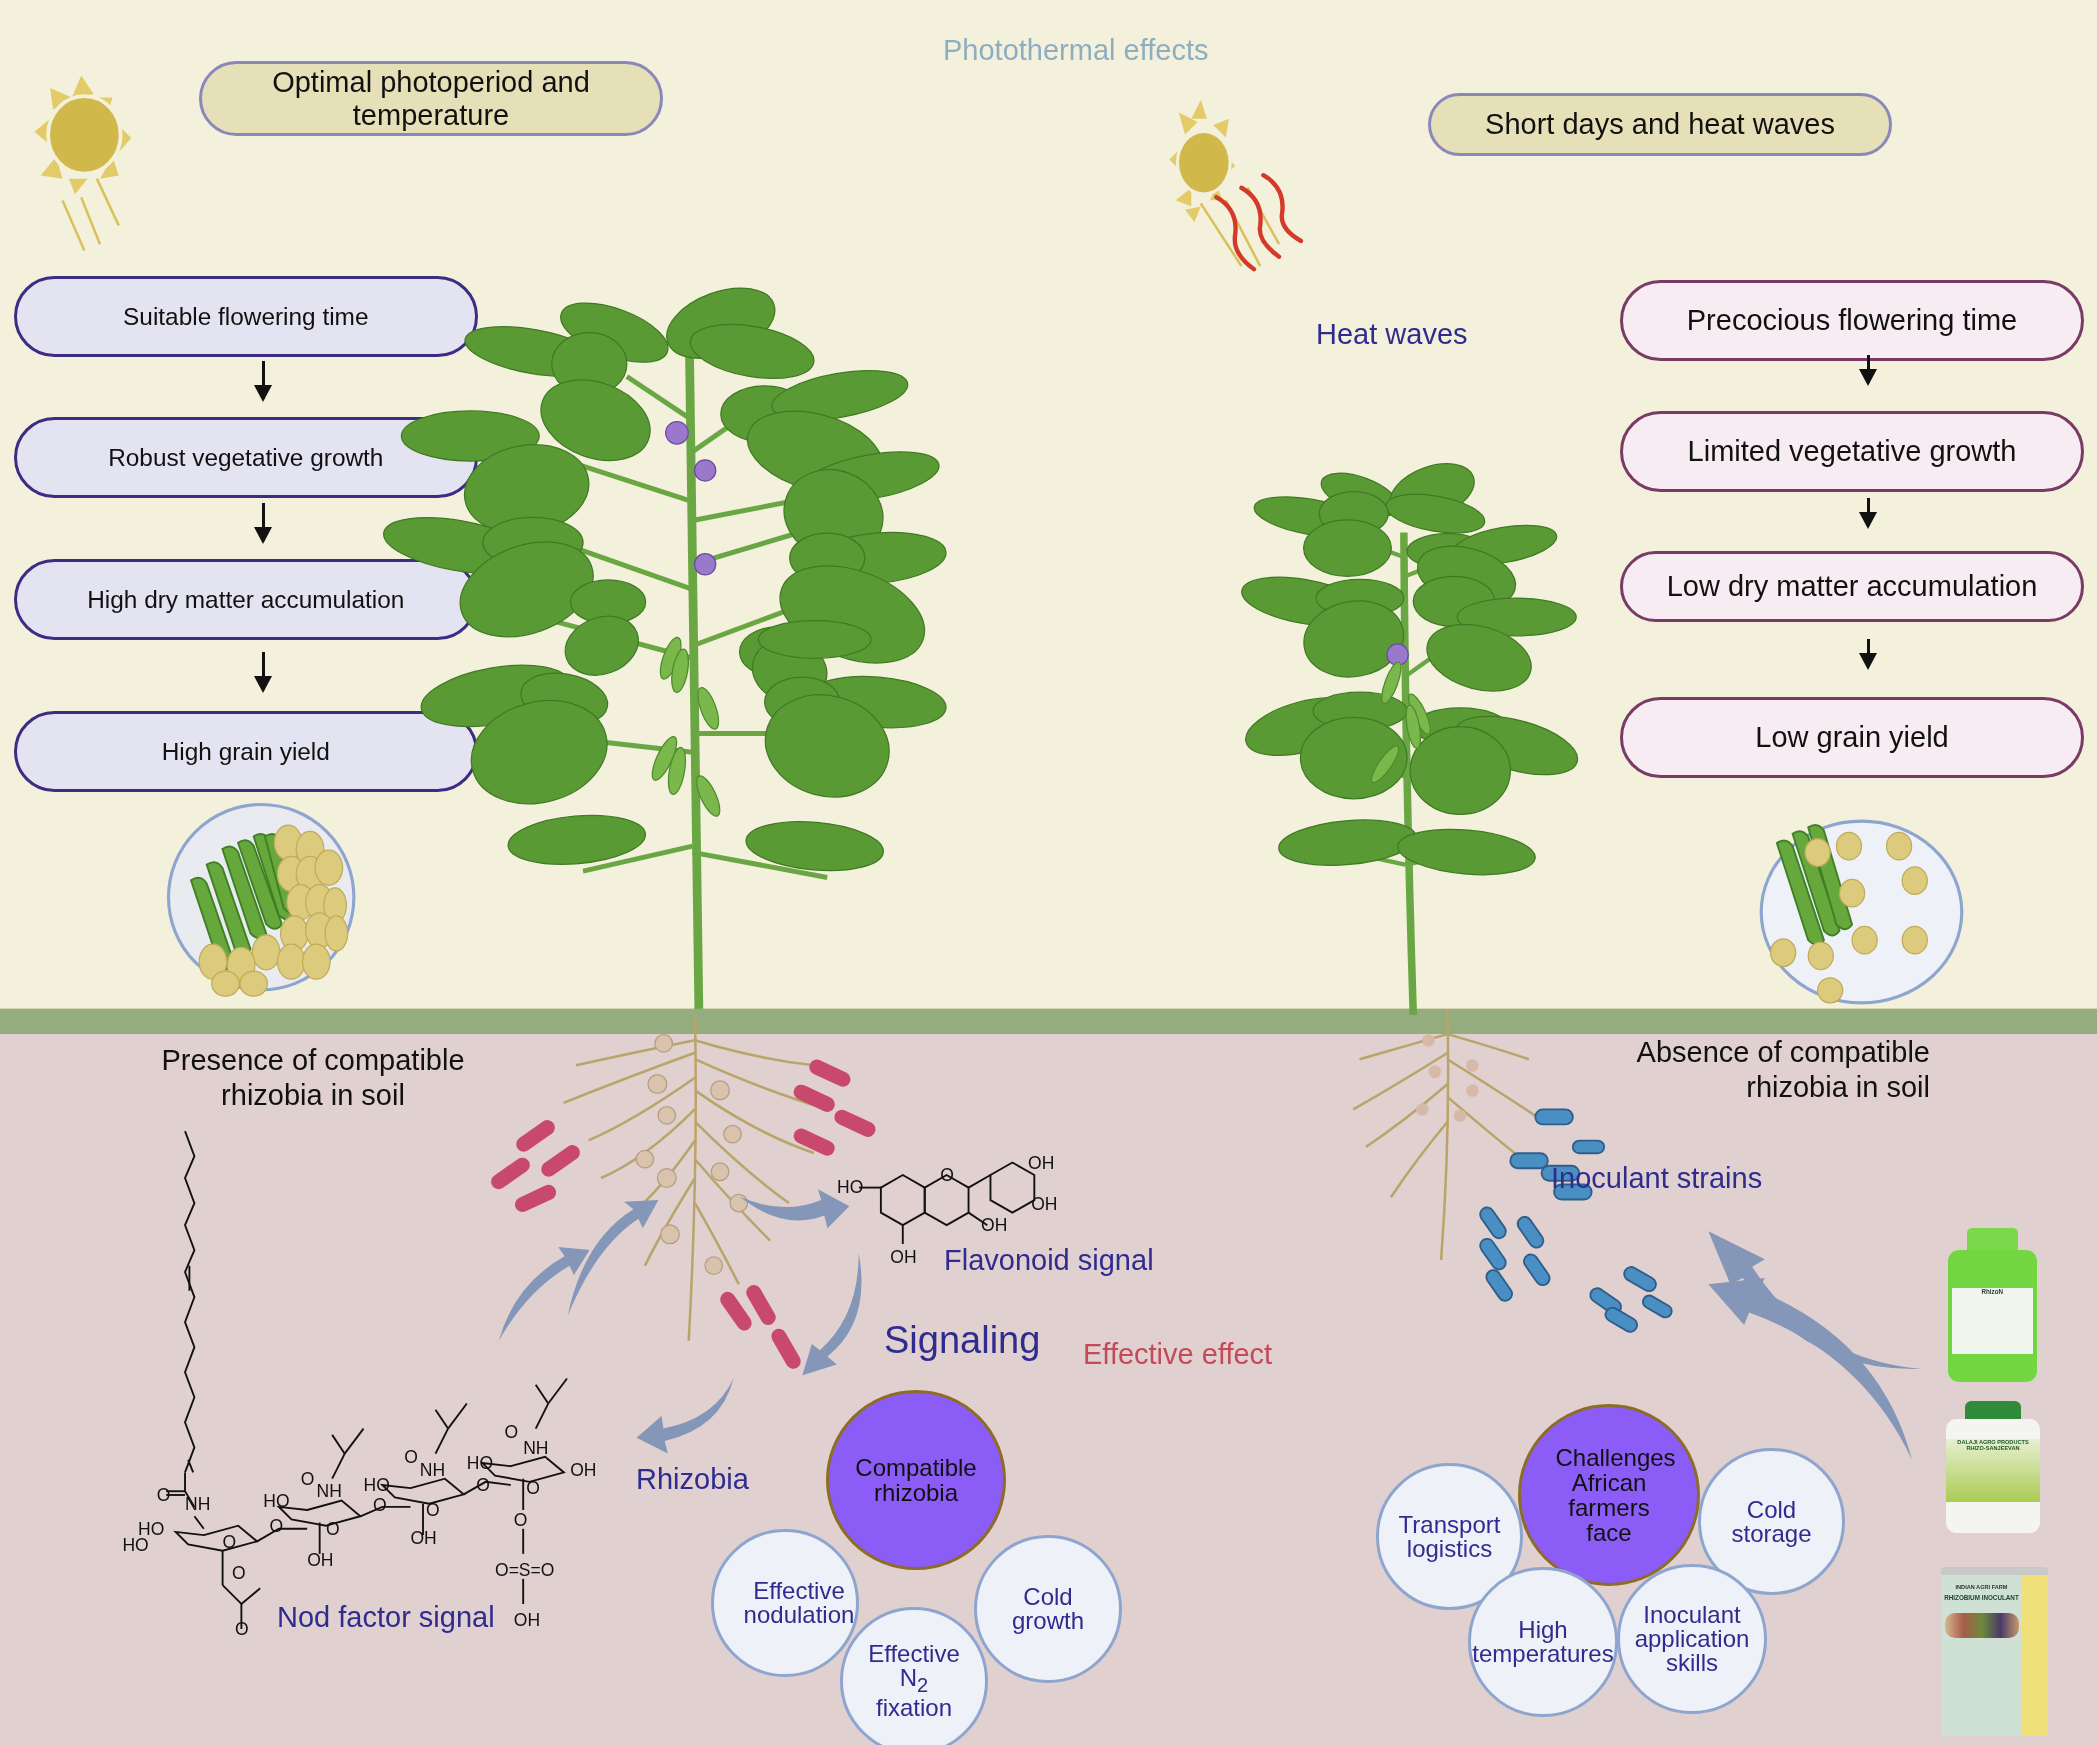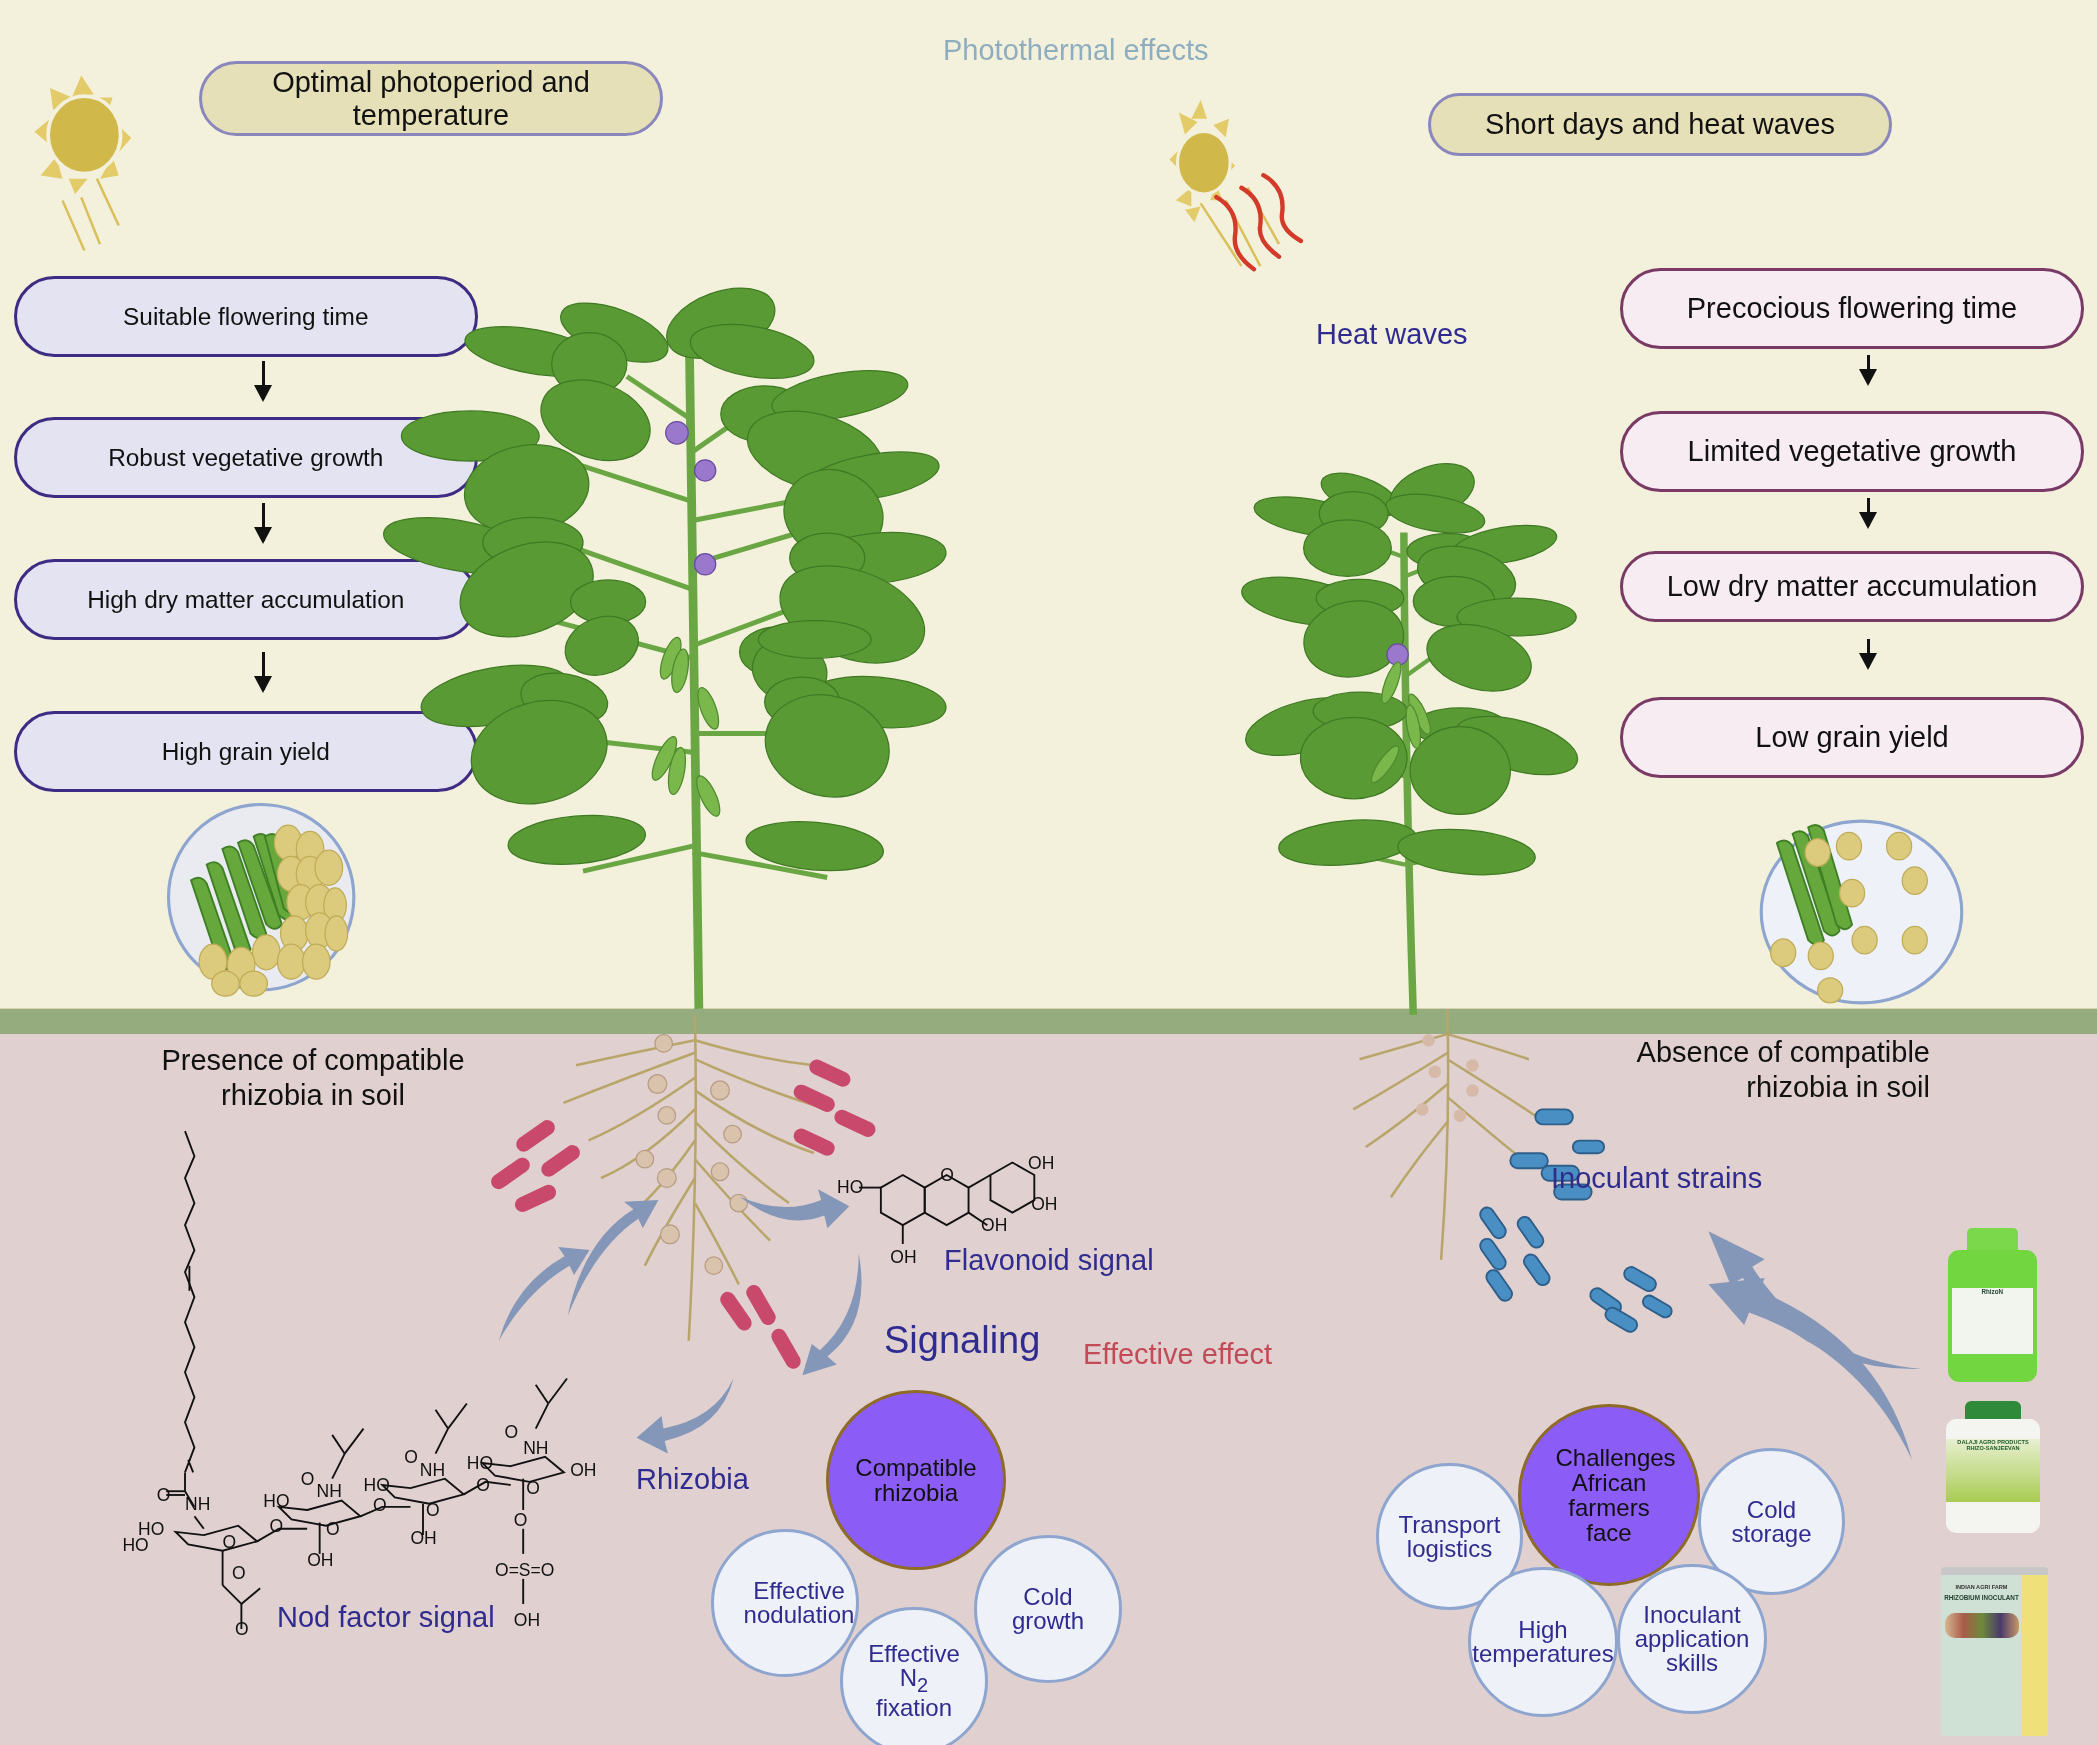--- a/index.html
+++ b/index.html
@@ -358,21 +358,21 @@
       <path d="M120,140 q35,20 30,60 q-5,25 30,50"></path>
       <path d="M155,120 q35,20 30,60 q-5,25 30,45"></path>
   </g>
 </svg>
 <div class="txt blue-label" style="left:1316px;top:318px;font-size:29px;">Heat waves</div>
 
 <div class="pill pill-header" style="left:1428px;top:69px;width:464px;height:63px;margin-top:24px;">
   <span>Short days and heat waves</span>
 </div>
 
-<div class="pill pill-right" style="left:1620px;top:268px;width:464px;height:81px;">
+<div class="pill pill-right" style="left:1620px;top:280px;width:464px;height:81px;">
   <span>Precocious flowering time</span>
 </div>
 <div class="arrow-down" style="left:1867px;top:355px;height:28px;"></div>
 <div class="pill pill-right" style="left:1620px;top:411px;width:464px;height:81px;">
   <span>Limited vegetative growth</span>
 </div>
 <div class="arrow-down" style="left:1867px;top:498px;height:28px;"></div>
 <div class="pill pill-right" style="left:1620px;top:551px;width:464px;height:71px;">
   <span>Low dry matter accumulation</span>
 </div>

